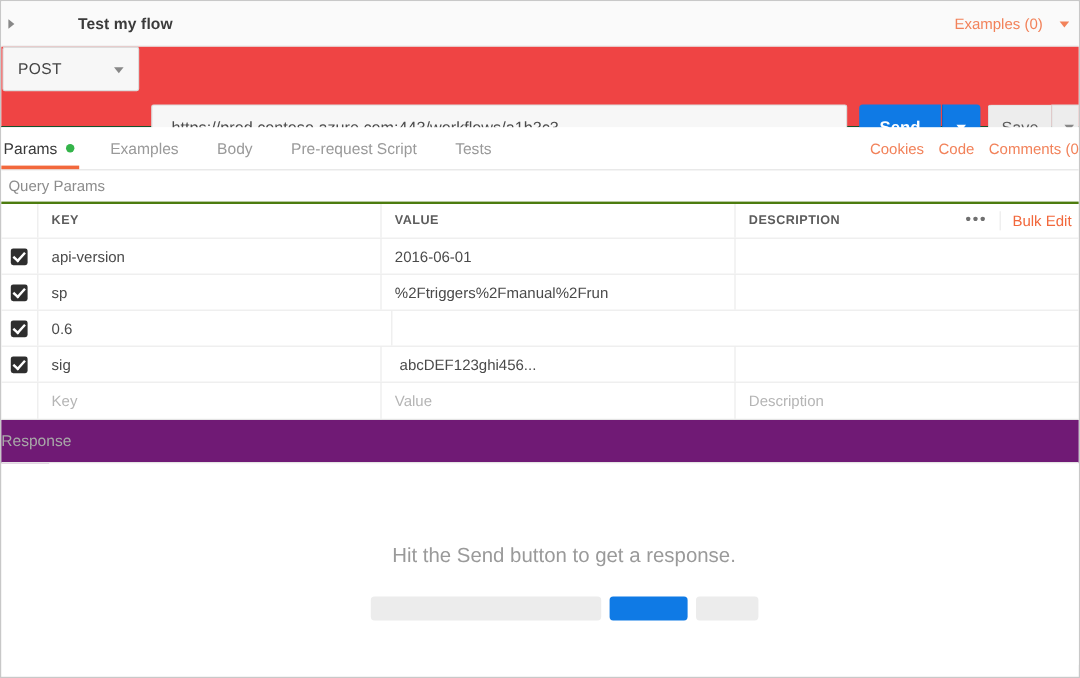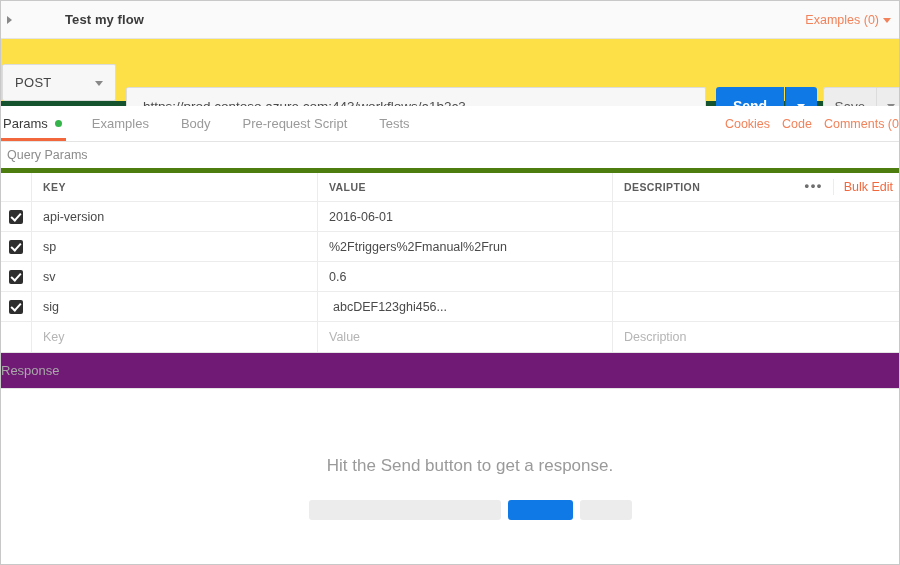--- a/index.html
+++ b/index.html
@@ -42,21 +42,21 @@
     flex: none;
   }
   .flow-title {
     font-size: 13px;
     font-weight: bold;
     color: #3b3b3b;
     letter-spacing: 0.1px;
   }
   .examples-link {
     position: absolute;
-    right: 20px;
+    right: 30px;
     top: 12px;
     font-size: 12.5px;
     color: #f2825a;
     cursor: pointer;
     white-space: nowrap;
   }
   .examples-caret {
     position: absolute;
     right: 8px;
     top: 17px;
@@ -64,24 +64,24 @@
     border-top: 5px solid #f2825a;
     border-left: 4px solid transparent;
     border-right: 4px solid transparent;
     cursor: pointer;
   }
 
   
   .urlbar {
     position: relative;
     height: 67px;
-    background: #fde047;
-    border-bottom: 5px solid #14532d;
-    display: flex;
-    align-items: flex-end;
+    background: #ef4444;
+    border-bottom: 1px solid #14532d;
+    display: flex;
+    align-items: flex-start;
     padding: 0 0 0 0;
     box-sizing: border-box;
   }
   .method-select {
     position: relative;
     width: 114px;
     height: 37px;
     margin-left: 1px;
     background: #f7f7f7;
     border: 1px solid #dcdcdc;
@@ -262,21 +262,21 @@
     height: 26px;
     display: flex;
     align-items: center;
     background: #ffffff;
     font-size: 12.5px;
     color: #8c8c8c;
     padding-left: 6px;
     box-sizing: border-box;
   }
   .table {
-    border-top: 5px solid #4d7c0f;
+    border-top: 2px solid #4d7c0f;
     border-bottom: 1px solid #e4e4e4;
     width: 100%;
     box-sizing: border-box;
   }
   .trow {
     display: flex;
     height: 30px;
     border-bottom: 1px solid #ececec;
     box-sizing: border-box;
   }
@@ -478,21 +478,20 @@
       </div>
       <div class="cell c-key">sp</div>
       <div class="cell c-val">%2Ftriggers%2Fmanual%2Frun</div>
       <div class="cell c-desc"></div>
     </div>
 
     <div class="trow">
       <div class="cell c-check">
         <span class="checkbox"></span>
       </div>
-      <div class="cell c-key">sv</div>
       <div class="cell c-val">0.6</div>
       <div class="cell c-desc"></div>
     </div>
 
     <div class="trow">
       <div class="cell c-check">
         <span class="checkbox"></span>
       </div>
       <div class="cell c-key">sig</div>
       <div class="cell c-val sig-indent">abcDEF123ghi456...</div>

